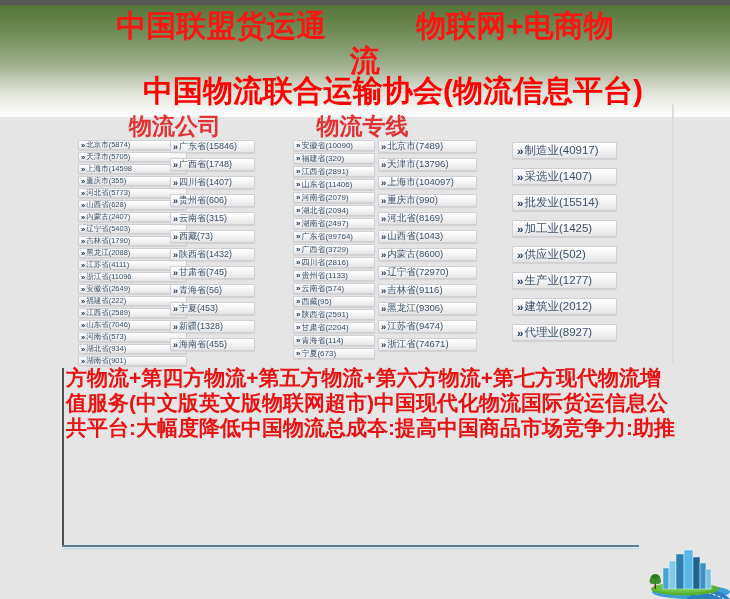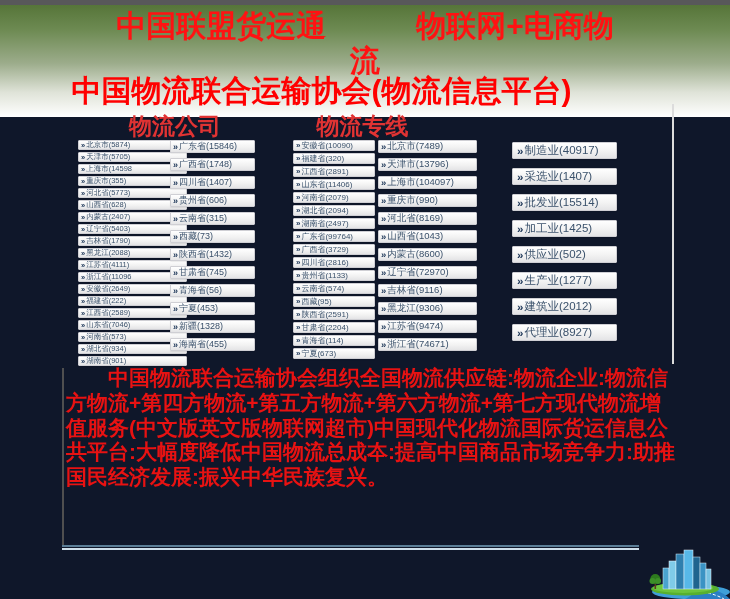--- a/index.html
+++ b/index.html
@@ -1,27 +1,27 @@
 <!DOCTYPE html>
 <html><head>
 <meta charset="utf-8">
 <style>
   html,body{margin:0;padding:0;background:#ffffff;}
   #canvas{
     position:relative;width:730px;height:599px;overflow:hidden;
-    font-family:"Liberation Sans","DejaVu Sans",sans-serif;background:#0f172a;
+    font-family:"Liberation Sans","DejaVu Sans",sans-serif;background:#e5e5e5;
   }
   
   .top-strip{position:absolute;left:0;top:0;width:730px;height:5px;background:#58585a;}
   
   .grad{position:absolute;left:0;top:5px;width:730px;height:112px;
     background:linear-gradient(180deg,#567539 0%,#6d8a52 22%,#9cac8b 52%,#dfe3d8 78%,#ffffff 100%);}
   .banner{position:absolute;left:0;top:8px;width:730px;text-align:center;
     color:#ff1212;font-weight:bold;font-size:30px;line-height:35px;white-space:pre-wrap;}
-  .big-title{position:absolute;left:0;top:74px;width:643px;text-align:center;
+  .big-title{position:absolute;left:0;top:74px;width:643px;text-align:right;
     color:#ff0000;font-weight:bold;font-size:30px;line-height:34px;}
   
   .col-head{position:absolute;top:111px;color:#e03333;font-weight:bold;font-size:23px;text-align:center;}
   #head1{left:80px;width:190px;}
   #head2{left:300px;width:125px;}
   #head3{left:487px;width:130px;}
   
   .list{position:absolute;top:140px;display:flex;flex-direction:column;}
   .item{background:linear-gradient(180deg,#ffffff 0%,#f2f2f2 55%,#e4e4e6 100%);
     border:1px solid #cfcfd4;border-radius:1px;display:flex;align-items:center;
@@ -341,25 +341,23 @@
       <div class="item">
         <span class="arr">»</span>
         <span>代理业(8927)</span>
       </div>
     </div>
 
   <div class="right-line"></div>
 
   <div class="para-left-border"></div>
   <div class="para">
-    <div class="ln indent">中国物流联合运输协会组织全国物流供应链:物流企业:物流信</div>
     <div class="ln">方物流+第四方物流+第五方物流+第六方物流+第七方现代物流增</div>
     <div class="ln">值服务(中文版英文版物联网超市)中国现代化物流国际货运信息公</div>
     <div class="ln">共平台:大幅度降低中国物流总成夲:提高中国商品市场竞争力:助推</div>
-    <div class="ln">国民经济发展:振兴中华民族复兴。</div>
   </div>
   <div class="bottom-rule-dark"></div>
   <div class="bottom-rule-light"></div>
 
   <svg class="logo" viewBox="0 0 85 51">
 
     <ellipse cx="46" cy="44" rx="39" ry="7" fill="#3f9fd8"></ellipse>
     <path d="M46 38 Q75 40 85 51 L40 51 Q55 44 46 38 Z" fill="#2b7fc3"></path>
     <path d="M58 44 Q70 46 79 51" stroke="#ffffff" stroke-width="1" fill="none" stroke-dasharray="3 2"></path>
 

